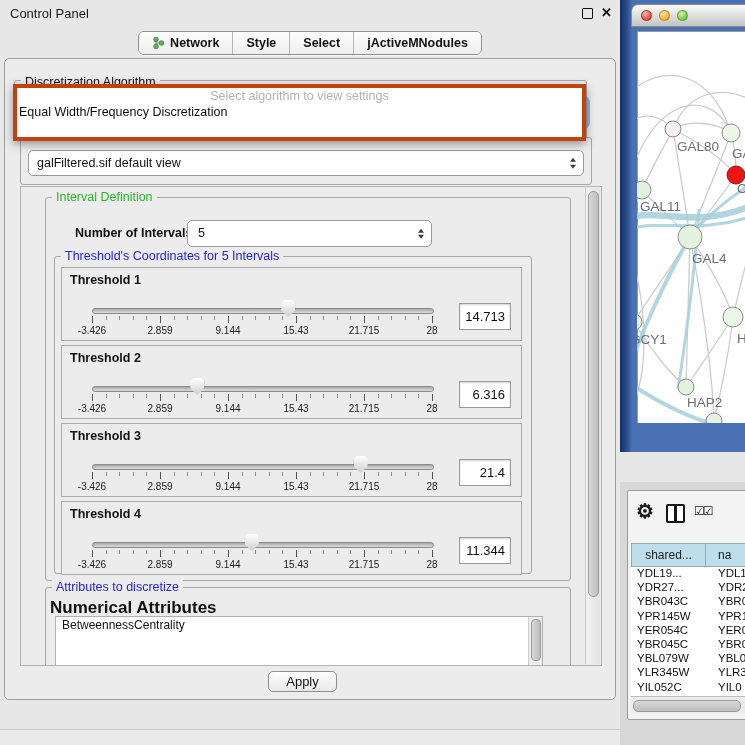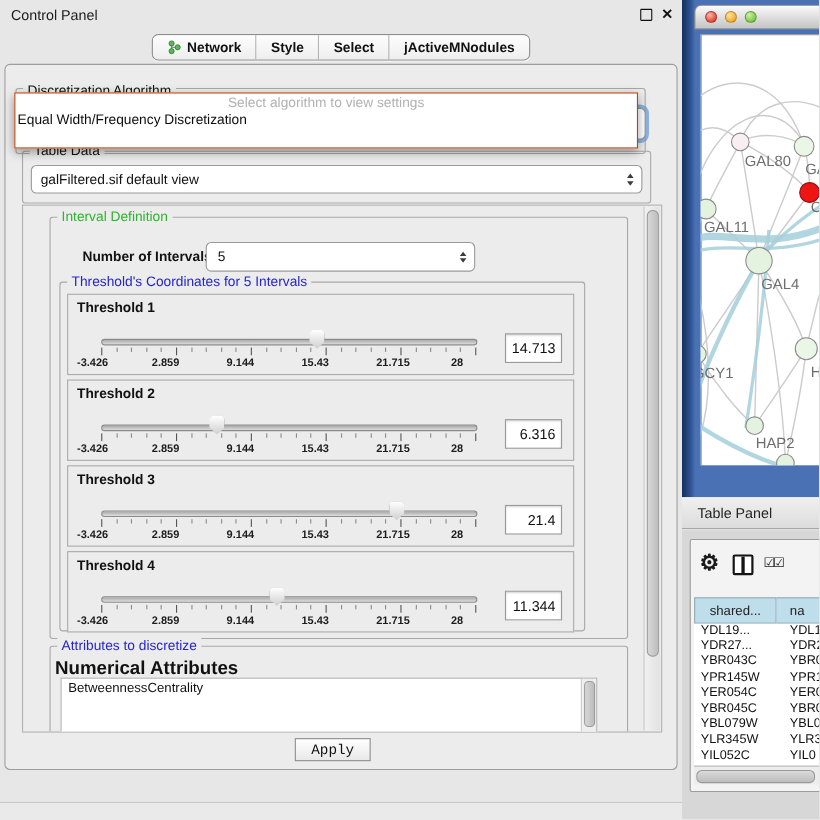--- a/index.html
+++ b/index.html
@@ -37,21 +37,21 @@
   .alg-group{left:14px;top:80px;width:571px;height:58px;}
   .alg-title{top:-6px;}
   .combo{position:absolute;background:#fff;border:1px solid #9a9a9a;border-radius:5px;font-size:12.5px;color:#111;}
   .alg-combo{left:22px;top:98px;width:563px;height:27px;box-shadow:0 0 0 3px rgba(110,157,216,.75);}
   .arrs{position:absolute;right:7px;top:50%;transform:translateY(-50%);}
   .arrs i{display:block;width:0;height:0;border-left:3.5px solid transparent;border-right:3.5px solid transparent;}
   .arrs .up{border-bottom:4.5px solid #3c3c3c;margin-bottom:2.5px;}
   .arrs .dn{border-top:4.5px solid #3c3c3c;}
 
   .popup{position:absolute;left:13px;top:84px;width:565px;height:49px;background:#fff;
-         border:1px solid #c2410c;box-shadow:0 3px 9px rgba(0,0,0,.38);z-index:6;}
+         border:4px solid #c2410c;box-shadow:0 3px 9px rgba(0,0,0,.38);z-index:6;}
   .popup-prompt{height:16px;line-height:16px;text-align:center;color:#b2b2b2;font-size:12.5px;}
   .popup-item{height:16px;line-height:16px;font-size:12.5px;color:#0d0d0d;padding-left:2px;}
   .popup-item.bold{font-weight:bold;}
 
   .td-group{left:20px;top:137px;width:570px;height:46px;}
   .td-combo{left:28px;top:150px;width:554px;height:24px;line-height:24px;}
   .combo-text{padding-left:8px;}
 
   .scrollwrap{position:absolute;left:20px;top:186px;width:580px;height:478px;border:1px solid #b2b2b2;
               background:#ececec;overflow:hidden;}
@@ -71,37 +71,37 @@
   .sl-track{position:absolute;left:30px;top:40px;width:340px;height:4px;border:1px solid #8b8b8b;
             border-radius:3px;background:linear-gradient(#a9a9a9,#dcdcdc);}
   .sl-thumb{position:absolute;top:32px;width:14px;height:17px;
             background:linear-gradient(#ffffff,#cfcfcf);
             clip-path:polygon(50% 100%,0 62%,0 20%,20% 0,80% 0,100% 20%,100% 62%);
             filter:drop-shadow(0 0 1px #6f6f6f);}
   .sl-ticks{position:absolute;left:30px;top:48px;width:341px;height:8px;}
   .tick{position:absolute;top:0;width:1px;height:4px;background:#8a8a8a;}
   .tick.major{height:7px;background:#555;}
   .sl-labels{position:absolute;left:30px;top:57px;width:341px;height:12px;}
-  .sl-labels span{position:absolute;width:44px;margin-left:-22px;
-                  font-size:10px;font-weight:bold;color:#1c1c1c;}
+  .sl-labels span{position:absolute;width:44px;margin-left:-22px;text-align:center;
+                  font-size:10px;font-weight:normal;color:#1c1c1c;}
   .thr-value{position:absolute;left:397px;top:35px;width:52px;height:27px;border:1px solid #9a9a9a;
              background:#fff;font-family:"Liberation Sans",sans-serif;font-size:13px;color:#111;
              text-align:right;padding:0 5px;box-sizing:border-box;box-shadow:inset 0 1px 2px rgba(0,0,0,.18);}
 
   .attr-group{left:24px;top:400px;width:524px;height:92px;}
   .attr-label{position:absolute;left:4px;top:10px;font-size:17px;font-weight:bold;color:#111;}
   .attr-list{position:absolute;left:9px;top:28px;width:486px;height:60px;background:#fff;
              border:1px solid #b0b0b0;overflow:hidden;}
   .attr-item{font-size:12px;line-height:16px;padding-left:6px;color:#111;}
   .attr-vscroll{position:absolute;right:0;top:0;width:13px;height:60px;background:#efefef;border-left:1px solid #ccc;}
   .attr-vthumb{position:absolute;left:1.5px;top:2px;width:8px;height:40px;border-radius:4px;
                background:linear-gradient(to right,#d8d8d8,#bcbcbc);border:1px solid #9b9b9b;}
 
   .apply{position:absolute;left:268px;top:671px;width:69px;height:21px;border:1px solid #8f8f8f;
-         border-radius:0;background:linear-gradient(#ffffff,#e8e8e8);font-family:Liberation Mono, monospace;
+         border-radius:5px;background:linear-gradient(#ffffff,#e8e8e8);font-family:Liberation Sans, sans-serif;
          font-size:13px;color:#111;}
   .footer-strip{position:absolute;left:0;top:729px;width:620px;height:16px;background:#eaeaea;
                 border-top:1px solid #c9c9c9;}
 
   
   .right{position:absolute;left:620px;top:0;width:125px;height:745px;overflow:hidden;}
   .desktop{position:absolute;left:0;top:0;width:125px;height:452px;background:var(--desktop-blue);}
   .edge-strip{position:absolute;left:0;top:0;width:12px;height:452px;
               background:linear-gradient(to right,#142e5c,#2d5190 62%,rgba(74,113,180,0));}
   .net-window{position:absolute;left:11px;top:4px;width:114px;height:448px;}
@@ -464,23 +464,20 @@
               <text x="3" y="180" class="net-label">GAL11</text>
               <text x="55" y="232" class="net-label">GAL4</text>
               <text x="-7" y="313" class="net-label">GCY1</text>
               <text x="100" y="312" class="net-label">H</text>
               <text x="50" y="376" class="net-label">HAP2</text>
             </svg>
         </div>
       </div>
     </div>
 
-    <div class="tp-header">
-      <span>Table Panel</span>
-    </div>
 
     <div class="tp-body">
       <div class="tp-inner">
         <span class="gear">⚙</span>
         <span class="colicon">
             <i></i>
           </span>
         <span class="checks">☑☑</span>
         <div class="tp-colhead">
           <div class="hc hc1">shared...</div>

